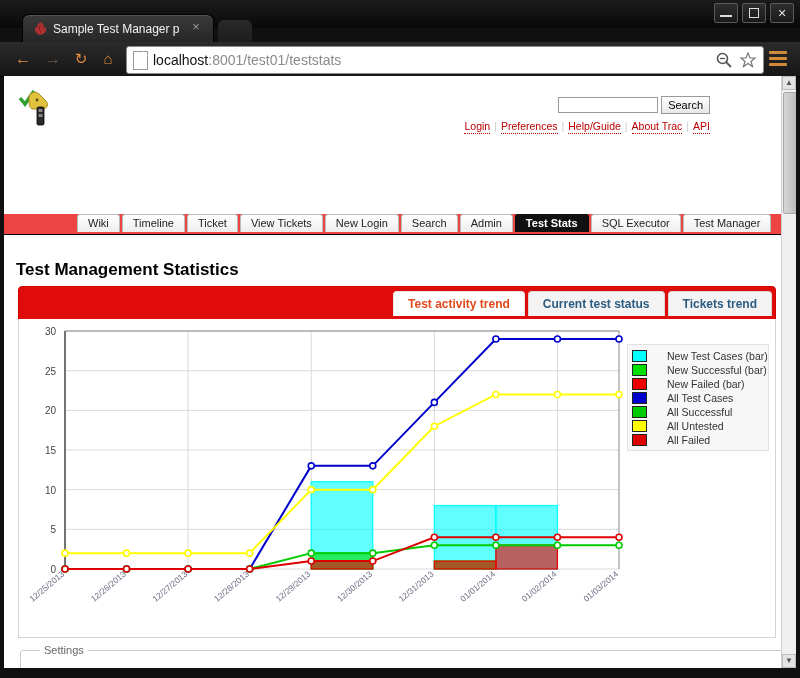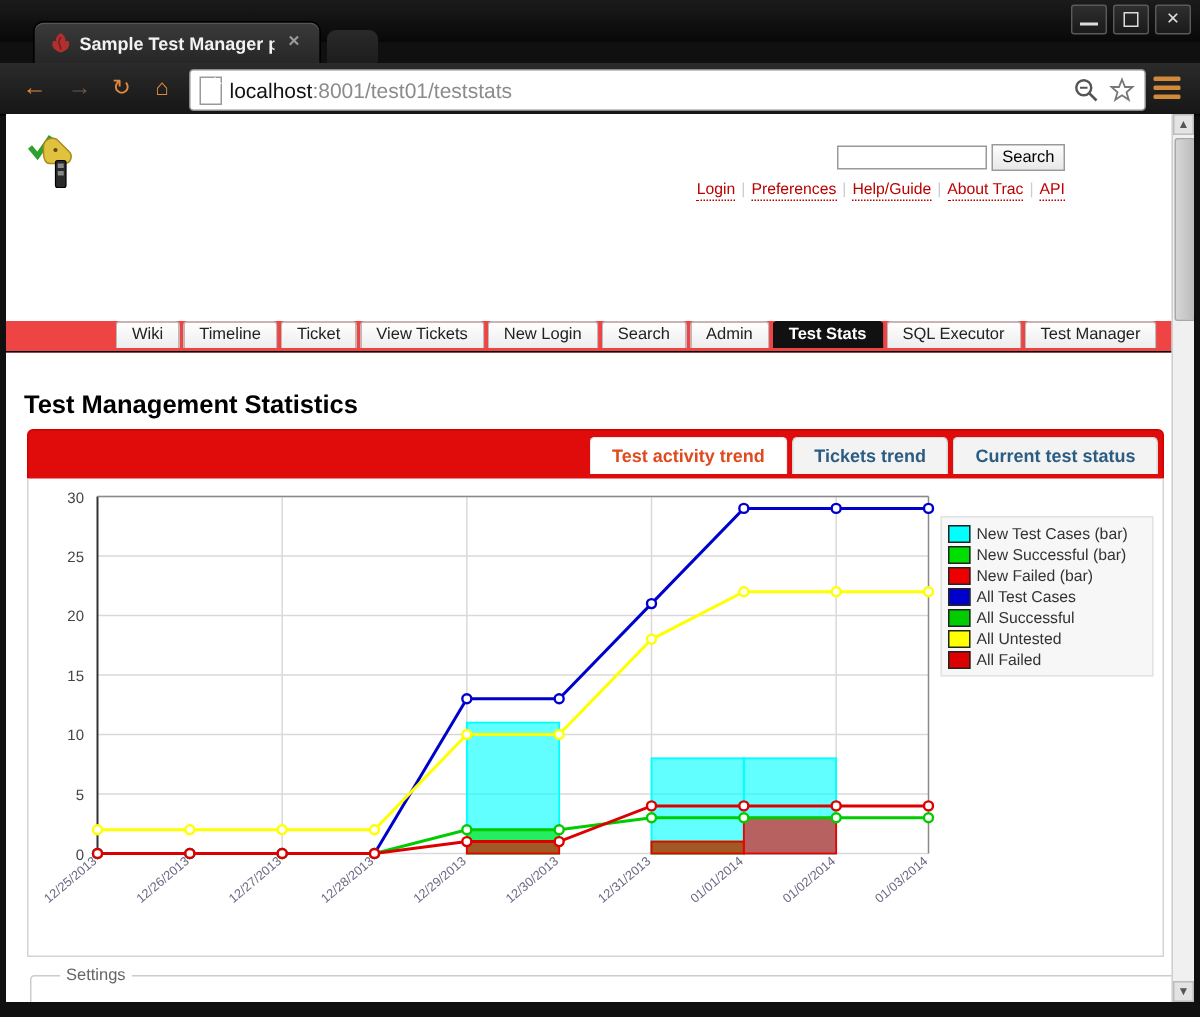--- a/index.html
+++ b/index.html
@@ -23,21 +23,21 @@
     font-style:normal;font-size:11px;line-height:18px;text-align:center;}
   .wbtn .min-glyph{position:absolute;left:5px;right:5px;top:11px;height:2px;background:#ddd;}
   .wbtn .max-glyph{position:absolute;left:6px;right:6px;top:4px;bottom:4px;border:1px solid #ddd;}
 
   
   .tabstrip{position:absolute;left:0;top:14px;width:800px;height:28px;}
   .btab{position:absolute;left:22px;top:0;width:190px;height:28px;
     background:linear-gradient(#3a3a3a,#262626);
     border:1px solid #000;border-bottom:none;
     border-radius:7px 7px 0 0;
-    box-shadow:inset 0 1px 0 #555;font-weight:bold;}
+    box-shadow:inset 0 1px 0 #555;}
   .btab-fav{position:absolute;left:10px;top:6px;width:15px;height:15px;}
   .btab-title{position:absolute;left:30px;top:6px;width:130px;height:16px;
     color:#f2f2f2;font-size:12px;line-height:16px;white-space:nowrap;overflow:hidden;}
   .btab-close{position:absolute;right:10px;top:5px;width:14px;height:14px;color:#9a9a9a;
     font-size:13px;line-height:14px;text-align:center;}
   .newtab{position:absolute;left:218px;top:6px;width:34px;height:22px;
     background:linear-gradient(#2a2a2a,#1d1d1d);
     border-radius:6px 6px 0 0;}
 
   
@@ -113,21 +113,21 @@
   .uitabs li.active a{background:#fff;color:#e04a1f;border-color:#e9e9e9;}
 
   
   .panel{position:absolute;left:14px;top:243px;width:756px;height:318px;
     background:#fff;border:1px solid #d4d4d4;border-top:none;}
 
   .chart{position:absolute;left:0;top:0;width:756px;height:300px;}
 
   .legend{position:absolute;left:608px;top:25px;width:132px;
     background:#f7f7f7;border:1px solid #e2e2e2;padding:3px 4px;}
-  .legend .lrow{display:flex;align-items:center;height:13px;margin:1px 0;}
+  .legend .lrow{display:flex;align-items:center;height:13px;margin:1px 0;gap:16px;}
   .legend .swatch{width:13px;height:10px;border:1px solid #222;margin-right:4px;flex:0 0 auto;}
   .legend .ltxt{font-size:10.5px;color:#333;white-space:nowrap;}
 
   
   .settings{position:absolute;left:14px;top:568px;width:754px;height:88px;
     border:1px solid #ccc;border-radius:3px;}
   .settings legend{font-size:11px;color:#666;padding:0 4px;margin-left:10px;}
 </style>
 </head>
 <body>
@@ -249,24 +249,24 @@
       </div>
 
       <div class="h1">Test Management Statistics</div>
 
       <div class="uitabs">
         <ul>
           <li class="active">
               <a>Test activity trend</a>
             </li>
           <li>
+              <a>Current test status</a>
+            </li>
+          <li>
               <a>Tickets trend</a>
-            </li>
-          <li>
-              <a>Current test status</a>
             </li>
         </ul>
       </div>
 
       <div class="panel">
         <svg class="chart" id="chart-svg" viewBox="0 0 756 300">
             <rect x="46" y="12" width="554" height="238" fill="#ffffff"></rect>
             <line x1="46" y1="250" x2="600" y2="250" stroke="#d9d9d9" stroke-width="1"></line>
             <text x="37" y="254" text-anchor="end" font-size="10" fill="#444" font-family="&quot;Liberation Sans&quot;, sans-serif">0</text>
             <line x1="46" y1="210.33333333333334" x2="600" y2="210.33333333333334" stroke="#d9d9d9" stroke-width="1"></line>

